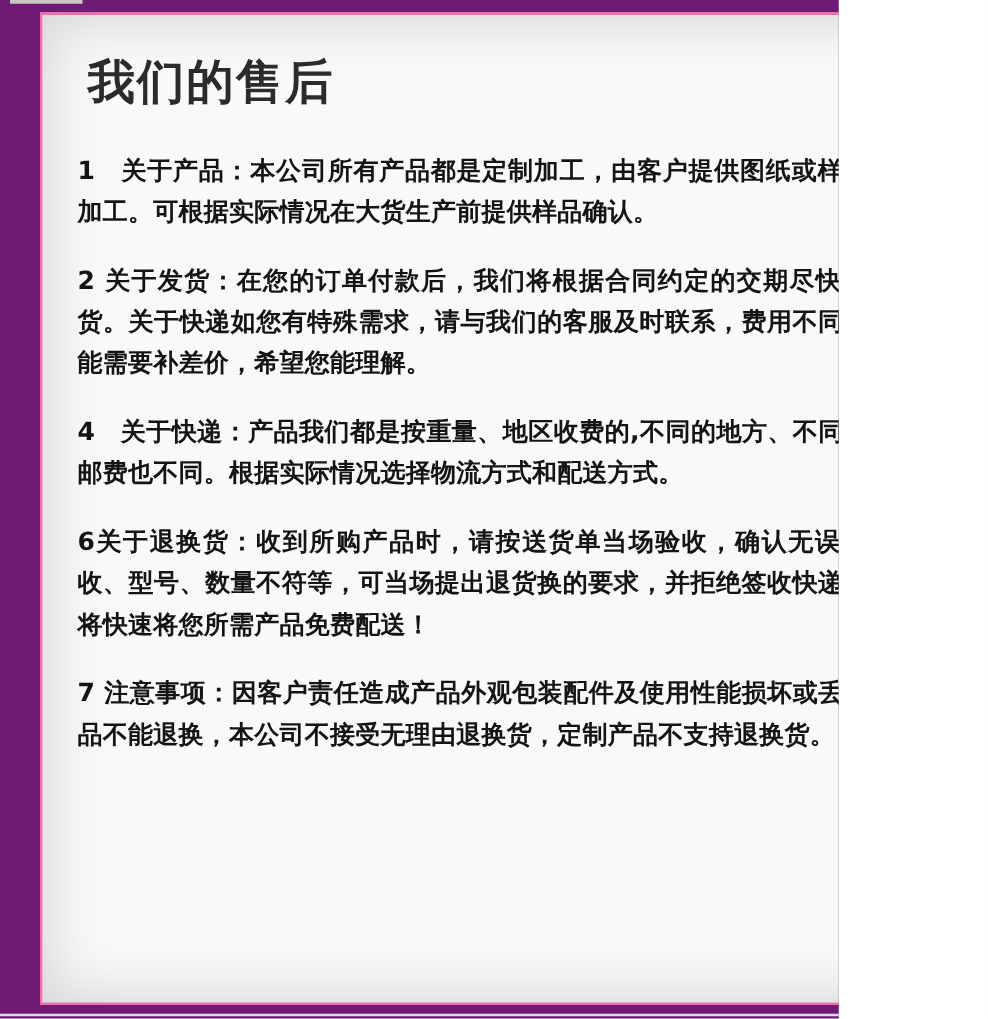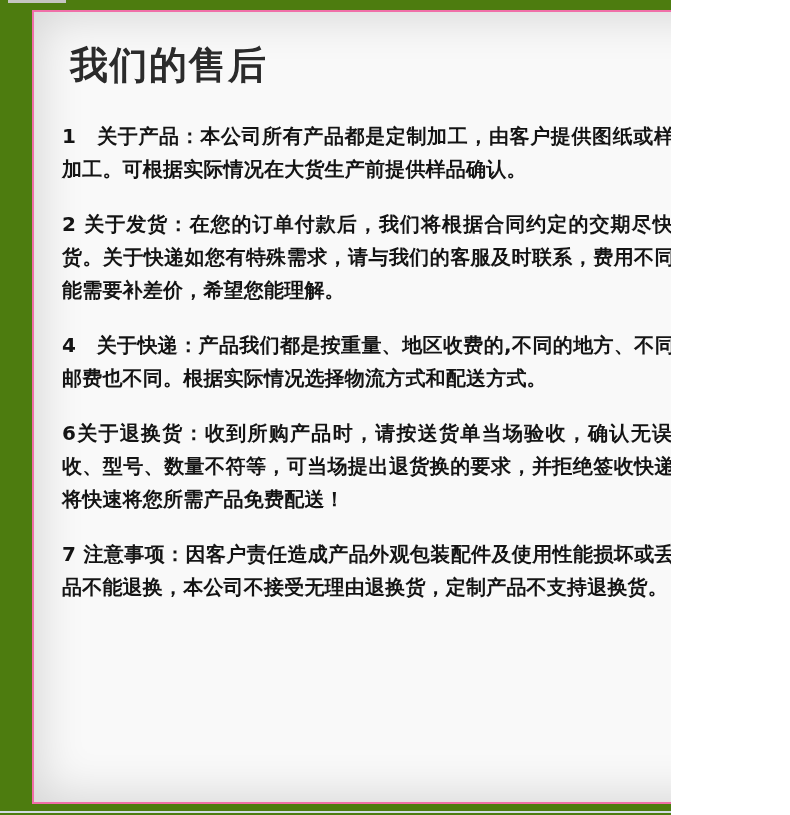--- a/index.html
+++ b/index.html
@@ -5,21 +5,21 @@
   html, body {
     margin: 0;
     padding: 0;
     background: #ffffff;
     font-family: "DejaVu Sans", "Liberation Sans", sans-serif;
   }
   .page {
     position: relative;
     width: 671px;
     height: 815px;
-    background: #4d7c0f;
+    background: #701a75;
     overflow: hidden;
   }
   
   .top-artifact {
     position: absolute;
     left: 8px;
     top: 0;
     width: 58px;
     height: 3px;
     background: #c6c6c2;

